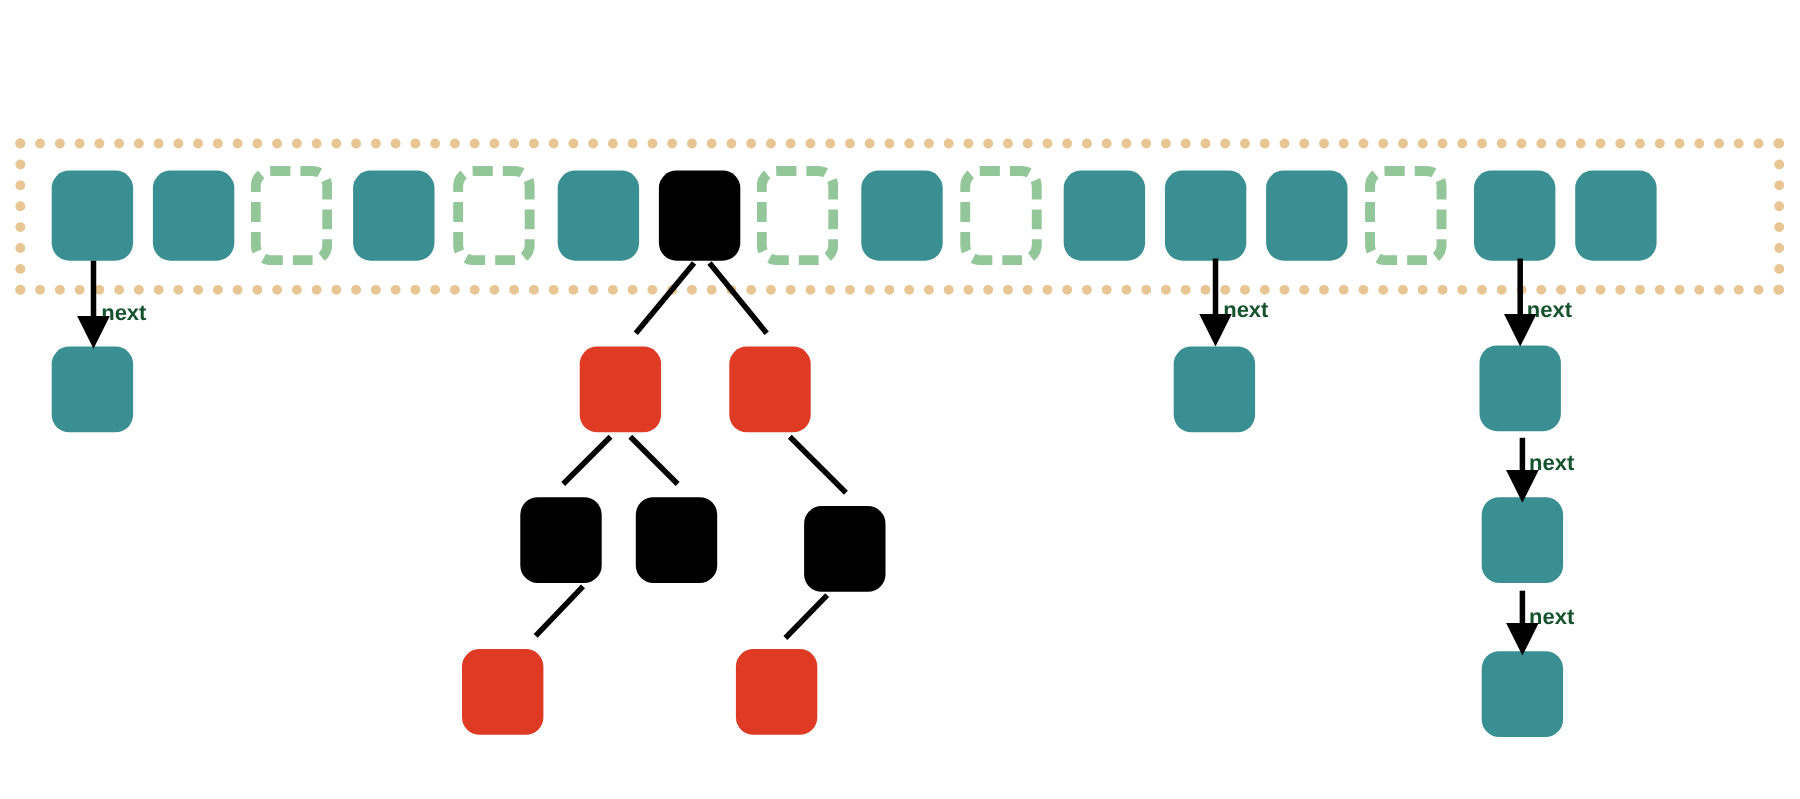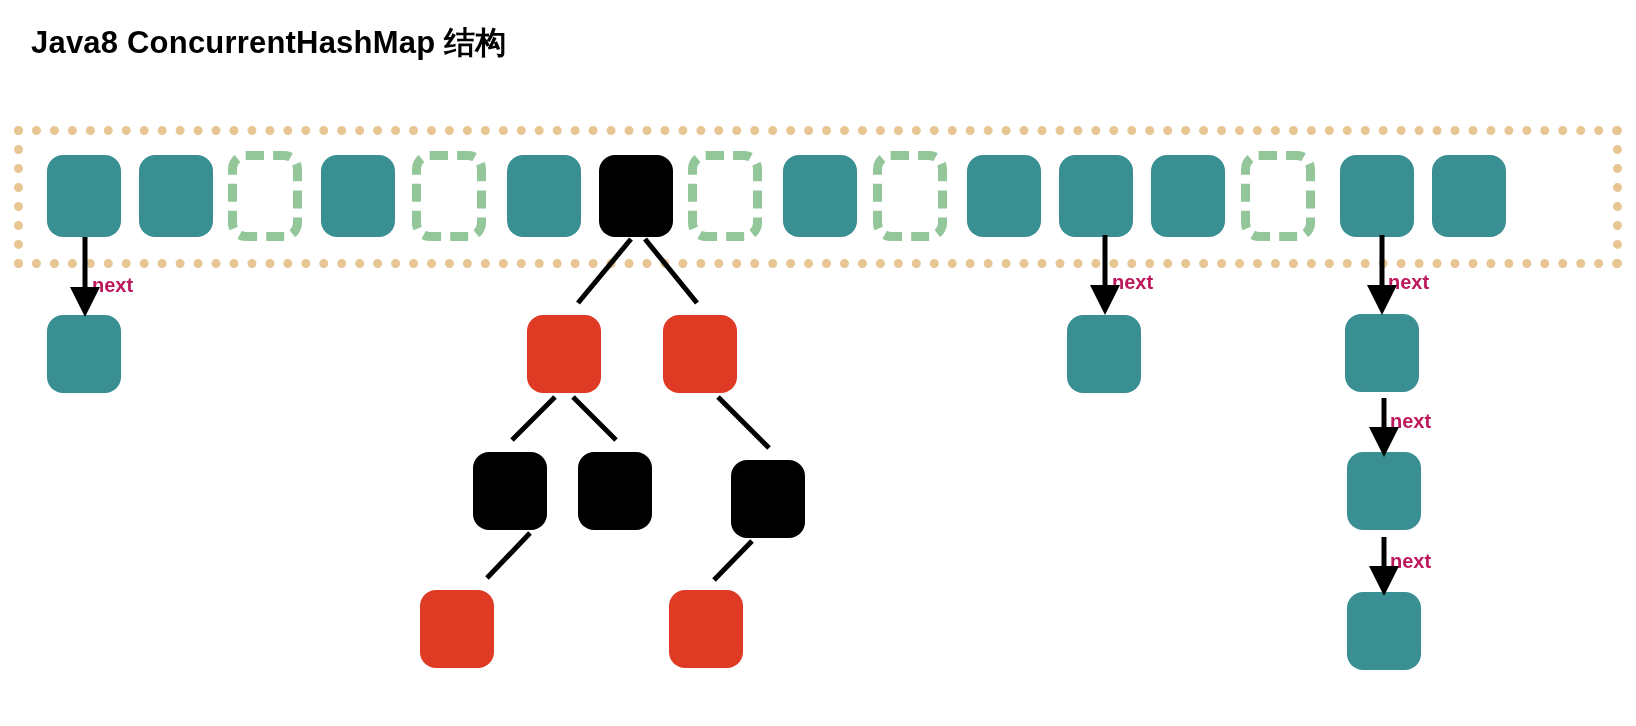--- a/index.html
+++ b/index.html
@@ -61,39 +61,38 @@
     border-radius: 16px;
   }
   .node.teal  { background: #3a8f92; }
   .node.red   { background: #de3a24; }
   .node.black { background: #000000; }
   
   .next-label {
     position: absolute;
     font-size: 20px;
     font-weight: bold;
-    color: #be185d;
+    color: #14532d;
     white-space: nowrap;
   }
   
   #lines {
     position: absolute;
     left: 0;
     top: 0;
     width: 1636px;
     height: 726px;
     pointer-events: none;
   }
 </style>
 </head>
 <body>
 
 <div id="stage">
 
-  <div id="title">Java8 ConcurrentHashMap 结构</div>
 
   <div id="array-container"></div>
 
   <div class="cell filled" style="left:47px;  top:155px;"></div>
   <div class="cell filled" style="left:139px; top:155px;"></div>
   <div class="cell empty" style="left:228px; top:151px; height:90px;"></div>
   <div class="cell filled" style="left:321px; top:155px;"></div>
   <div class="cell empty" style="left:412px; top:151px; height:90px;"></div>
   <div class="cell filled" style="left:507px; top:155px;"></div>
   <div class="cell black" style="left:599px; top:155px;"></div>

